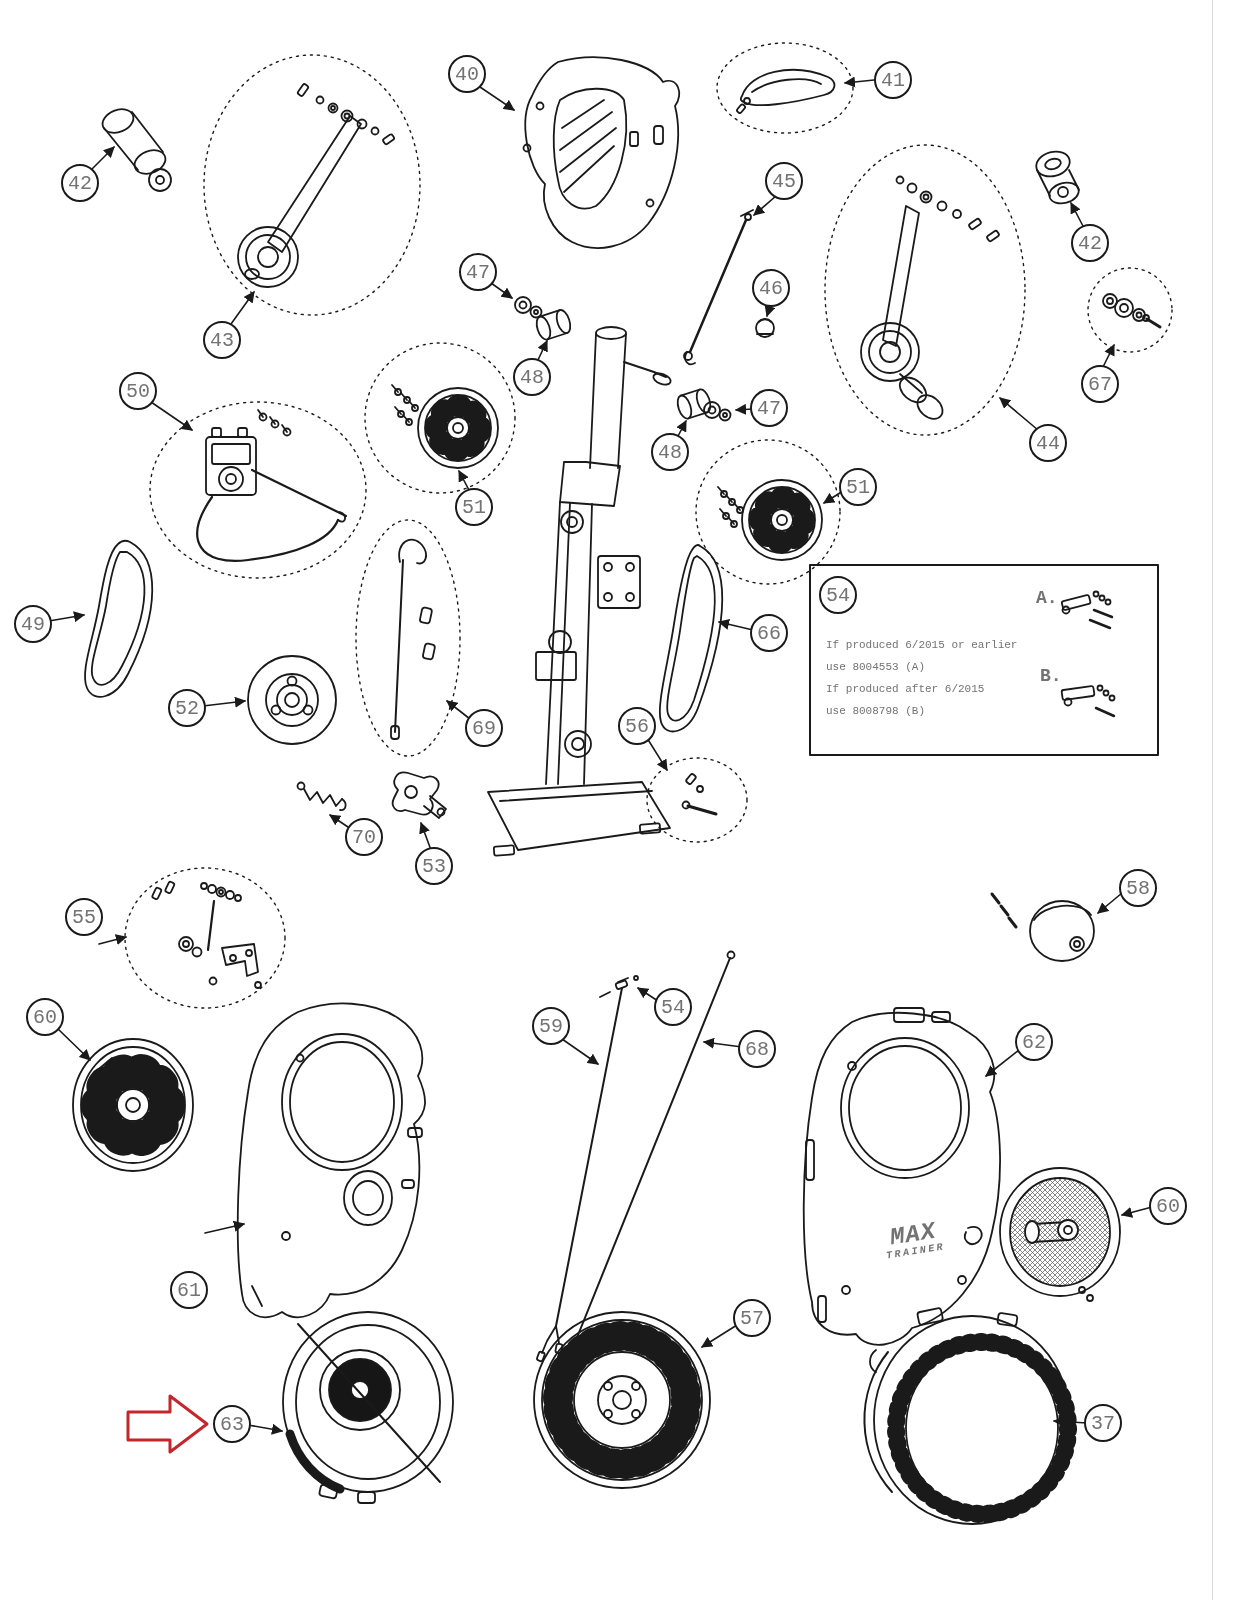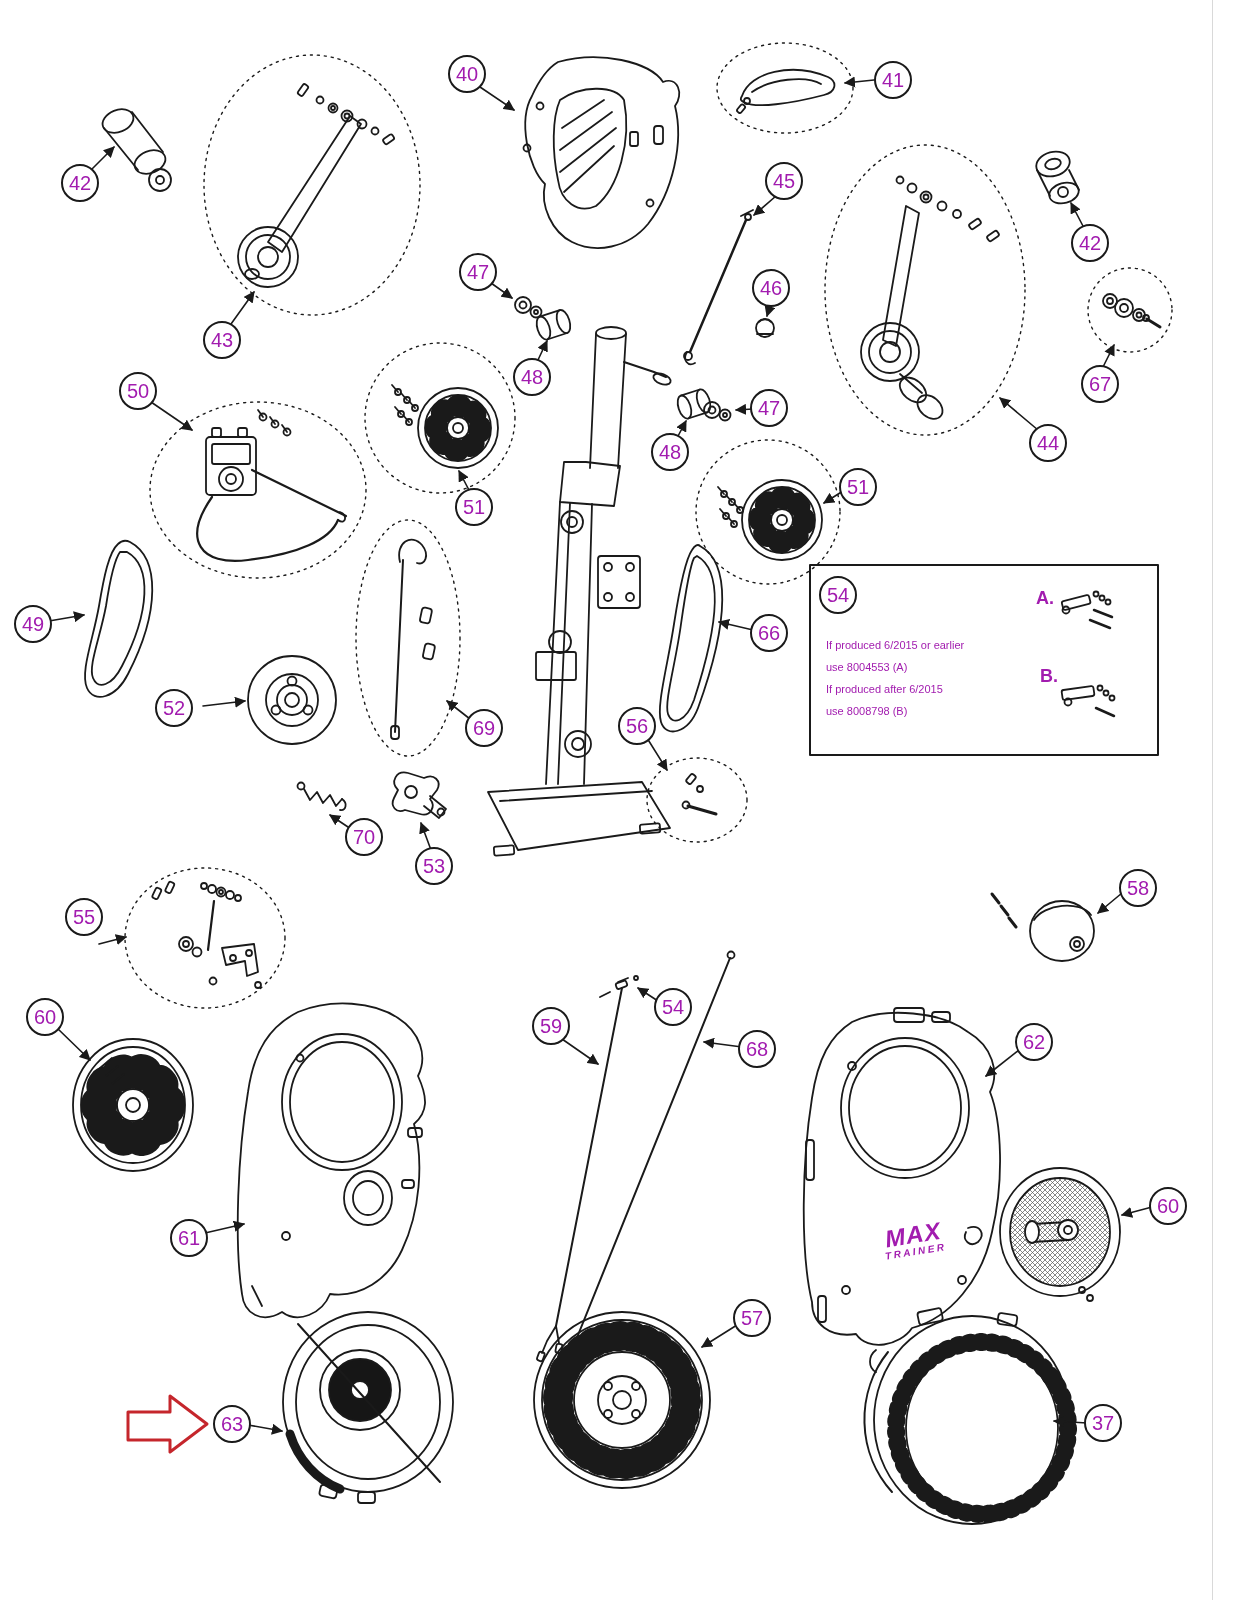--- a/index.html
+++ b/index.html
@@ -1,17 +1,17 @@
 <!DOCTYPE html>
 <html><head>
 <meta charset="utf-8">
 <style>
   body{margin:0;background:#ffffff}
   .stage{position:relative;width:1212px;height:1600px;background:#ffffff;
-         font-family:Liberation Sans, sans-serif;color:#a21caf;overflow:hidden;outline:1px solid #d9d9d9}
+         font-family:Liberation Mono, monospace;color:#737373;overflow:hidden;outline:1px solid #d9d9d9}
   .stage svg{position:absolute;left:0;top:0;z-index:1}
   .callout{position:absolute;width:38px;height:38px;border:2px solid #1a1a1a;border-radius:50%;
            background:#ffffff;display:flex;align-items:center;justify-content:center;
            font-size:20px;transform:translate(-50%,-50%);z-index:2;box-sizing:border-box}
   .overlay{position:absolute;z-index:2}
   .note-text{font-size:11px;line-height:22px;width:235px}
   .note-line{display:block}
   .opt{font-weight:bold;font-size:18px}
   .brand{transform:rotate(-9deg);text-align:center;font-style:italic;font-weight:bold;width:96px}
   .brand .l1{font-size:24px;letter-spacing:1px;display:block;line-height:22px}
@@ -494,31 +494,31 @@
   <div class="callout" style="left:784px;top:181px">45</div>
   <div class="callout" style="left:771px;top:288px">46</div>
   <div class="callout" style="left:478px;top:272px">47</div>
   <div class="callout" style="left:769px;top:408px">47</div>
   <div class="callout" style="left:532px;top:377px">48</div>
   <div class="callout" style="left:670px;top:452px">48</div>
   <div class="callout" style="left:33px;top:624px">49</div>
   <div class="callout" style="left:138px;top:391px">50</div>
   <div class="callout" style="left:474px;top:507px">51</div>
   <div class="callout" style="left:858px;top:487px">51</div>
-  <div class="callout" style="left:174px;top:708px">52</div>
+  <div class="callout" style="left:187px;top:708px">52</div>
   <div class="callout" style="left:434px;top:866px">53</div>
   <div class="callout" style="left:838px;top:595px">54</div>
   <div class="callout" style="left:84px;top:917px">55</div>
   <div class="callout" style="left:637px;top:726px">56</div>
   <div class="callout" style="left:752px;top:1318px">57</div>
   <div class="callout" style="left:1138px;top:888px">58</div>
   <div class="callout" style="left:551px;top:1026px">59</div>
   <div class="callout" style="left:45px;top:1017px">60</div>
   <div class="callout" style="left:1168px;top:1206px">60</div>
-  <div class="callout" style="left:189px;top:1238px">61</div>
+  <div class="callout" style="left:189px;top:1290px">61</div>
   <div class="callout" style="left:1034px;top:1042px">62</div>
   <div class="callout" style="left:232px;top:1424px">63</div>
   <div class="callout" style="left:1103px;top:1423px">37</div>
   <div class="callout" style="left:673px;top:1007px">54</div>
   <div class="callout" style="left:769px;top:633px">66</div>
   <div class="callout" style="left:1100px;top:384px">67</div>
   <div class="callout" style="left:757px;top:1049px">68</div>
   <div class="callout" style="left:484px;top:728px">69</div>
   <div class="callout" style="left:364px;top:837px">70</div>
 

